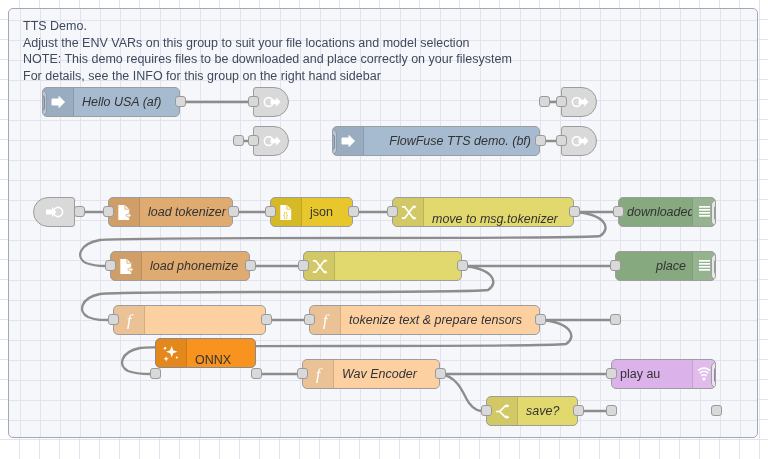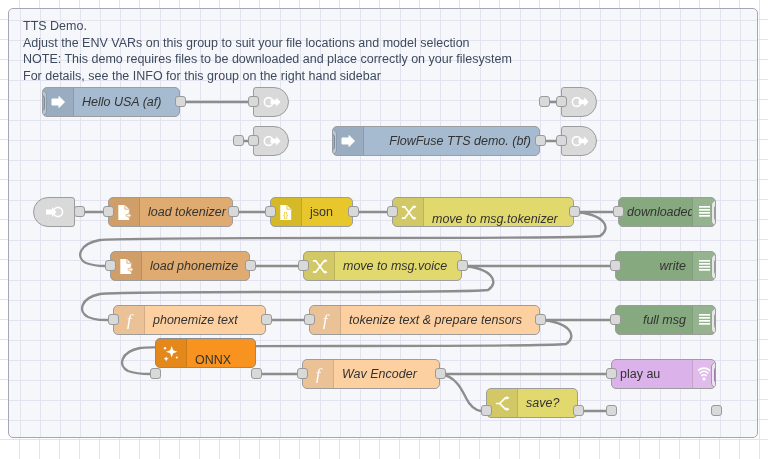--- a/index.html
+++ b/index.html
@@ -325,27 +325,26 @@
 
   <div class="node n-change" style="left:303px;top:251px;width:159px;">
     <div class="ico">
       <svg class="gi" width="17" height="17" viewBox="0 0 18 18">
           <path d="M2 3h3l9 12h2" fill="none" stroke="#fff" stroke-width="1.8"></path>
           <path d="M2 15h3l9-12h2" fill="none" stroke="#fff" stroke-width="1.8"></path>
           <path d="M14.5 1l3 2-3 2z" fill="#fff"></path>
           <path d="M14.5 13l3 2-3 2z" fill="#fff"></path>
         </svg>
     </div>
-    <div class="lbl">move to msg.voice</div>
   </div>
   <div class="port" style="left:298px;top:260px;"></div>
   <div class="port" style="left:457px;top:260px;"></div>
 
   <div class="node n-debug" style="left:615px;top:251px;width:101px;">
-    <div class="lbl dbg">write</div>
+    <div class="lbl dbg">place</div>
     <div class="dbg-ico">
       <svg class="gi" width="13" height="14" viewBox="0 0 13 14">
           <g fill="#fff">
             <rect x="1" y="1" width="11" height="1.7"></rect>
             <rect x="1" y="4" width="11" height="1.7"></rect>
             <rect x="1" y="7" width="11" height="1.7"></rect>
             <rect x="1" y="10" width="11" height="1.7"></rect>
           </g>
         </svg>
     </div>
@@ -354,52 +353,35 @@
       </div>
   </div>
   <div class="port" style="left:610px;top:260px;"></div>
 
   <div class="node n-function" style="left:113px;top:305px;width:153px;">
     <div class="ico">
       <svg class="gi" width="14" height="18" viewBox="0 0 14 18">
           <text x="7" y="14.6" font-size="17" font-style="italic" font-family="Liberation Serif, serif" fill="#fff" text-anchor="middle">f</text>
         </svg>
     </div>
-    <div class="lbl">phonemize text</div>
   </div>
   <div class="port" style="left:108px;top:314px;"></div>
   <div class="port" style="left:261px;top:314px;"></div>
 
   <div class="node n-function" style="left:309px;top:305px;width:231px;">
     <div class="ico">
       <svg class="gi" width="14" height="18" viewBox="0 0 14 18">
           <text x="7" y="14.6" font-size="17" font-style="italic" font-family="Liberation Serif, serif" fill="#fff" text-anchor="middle">f</text>
         </svg>
     </div>
     <div class="lbl">tokenize text &amp; prepare tensors</div>
   </div>
   <div class="port" style="left:304px;top:314px;"></div>
   <div class="port" style="left:535px;top:314px;"></div>
 
-  <div class="node n-debug" style="left:615px;top:305px;width:101px;">
-    <div class="lbl dbg">full msg</div>
-    <div class="dbg-ico">
-      <svg class="gi" width="13" height="14" viewBox="0 0 13 14">
-          <g fill="#fff">
-            <rect x="1" y="1" width="11" height="1.7"></rect>
-            <rect x="1" y="4" width="11" height="1.7"></rect>
-            <rect x="1" y="7" width="11" height="1.7"></rect>
-            <rect x="1" y="10" width="11" height="1.7"></rect>
-          </g>
-        </svg>
-    </div>
-    <div class="dbg-btn">
-        <i></i>
-      </div>
-  </div>
   <div class="port" style="left:610px;top:314px;"></div>
 
   <div class="node n-onnx" style="left:155px;top:338px;width:101px;align-items:flex-end;">
     <div class="ico">
       <svg class="gi" width="19" height="19" viewBox="0 0 20 20">
         <path d="M10.2 2.2l1.6 4.4 4.4 1.6-4.4 1.6-1.6 4.4-1.6-4.4L4.2 8.2l4.4-1.6z" fill="#fff"></path>
         <path d="M4.4 12.8l.8 2 2 .8-2 .8-.8 2-.8-2-2-.8 2-.8z" fill="#fff"></path>
         <circle cx="3.2" cy="4.4" r="1.3" fill="#fff"></circle>
         <circle cx="15.6" cy="14.2" r="1.1" fill="#fff"></circle>
       </svg>
@@ -429,21 +411,21 @@
         <path d="M4.9 9.5a3.2 3.2 0 0 1 4.2 0" fill="none" stroke="#fff" stroke-width="1.7" stroke-linecap="round"></path>
         <rect x="5.6" y="11.6" width="2.8" height="2.8" fill="#fff"></rect>
       </svg>
     </div>
     <div class="dbg-btn on">
         <i></i>
       </div>
   </div>
   <div class="port" style="left:606px;top:368px;"></div>
 
-  <div class="node n-switch" style="left:486px;top:388px;width:92px;">
+  <div class="node n-switch" style="left:486px;top:396px;width:92px;">
     <div class="ico">
       <svg class="gi" width="17" height="17" viewBox="0 0 18 18">
         <path d="M2 9h4l6-6h3" fill="none" stroke="#fff" stroke-width="1.8"></path>
         <path d="M6 9l6 6h3" fill="none" stroke="#fff" stroke-width="1.8"></path>
         <path d="M13 1l3.6 2-3.6 2z" fill="#fff"></path>
         <path d="M13 13l3.6 2-3.6 2z" fill="#fff"></path>
       </svg>
     </div>
     <div class="lbl">save?</div>
   </div>

